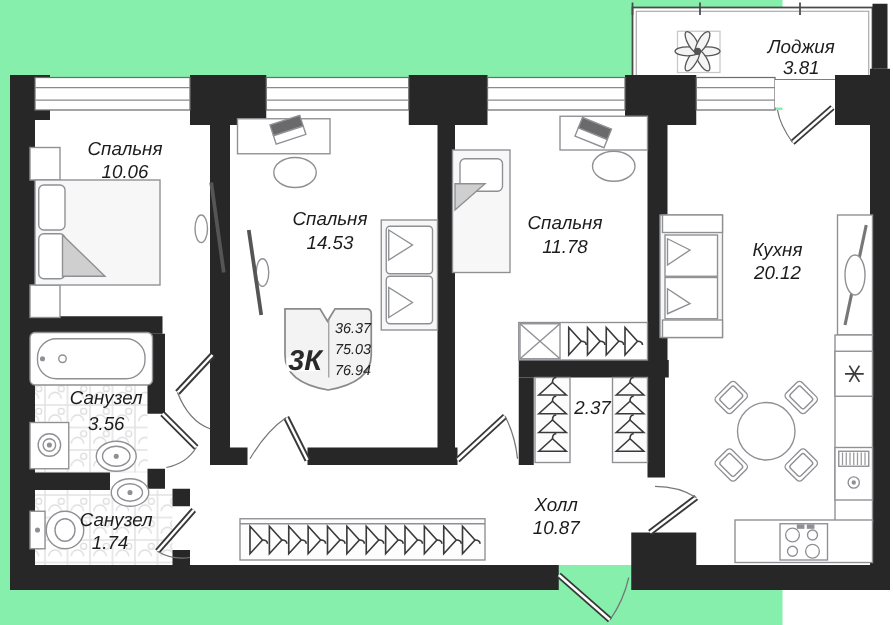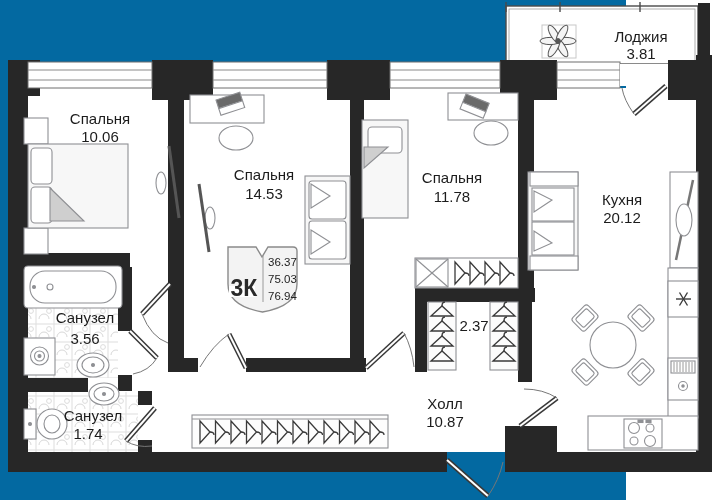--- a/index.html
+++ b/index.html
@@ -1,16 +1,16 @@
 <!DOCTYPE html>
 <html><head>
 <meta charset="utf-8">
 <style>
   html,body{margin:0;padding:0;background:#ffffff;}
-  .stage{width:626px;height:500px;position:relative;background:#0369a1;font-family:"Liberation Sans",sans-serif;}
+  .stage{width:626px;height:500px;position:relative;background:#86efac;font-family:"Liberation Sans",sans-serif;font-style:italic;}
   svg text{font-family:"Liberation Sans","DejaVu Sans",sans-serif;fill:#1c1c1c;}
   .room-name{font-size:15px;}
   .room-area{font-size:15px;}
   .badge-type{font-size:23px;font-weight:bold;fill:#2a2a2a;}
   .badge-num{font-size:11.5px;fill:#222;}
 </style>
 </head>
 <body>
 
 <div class="stage">

